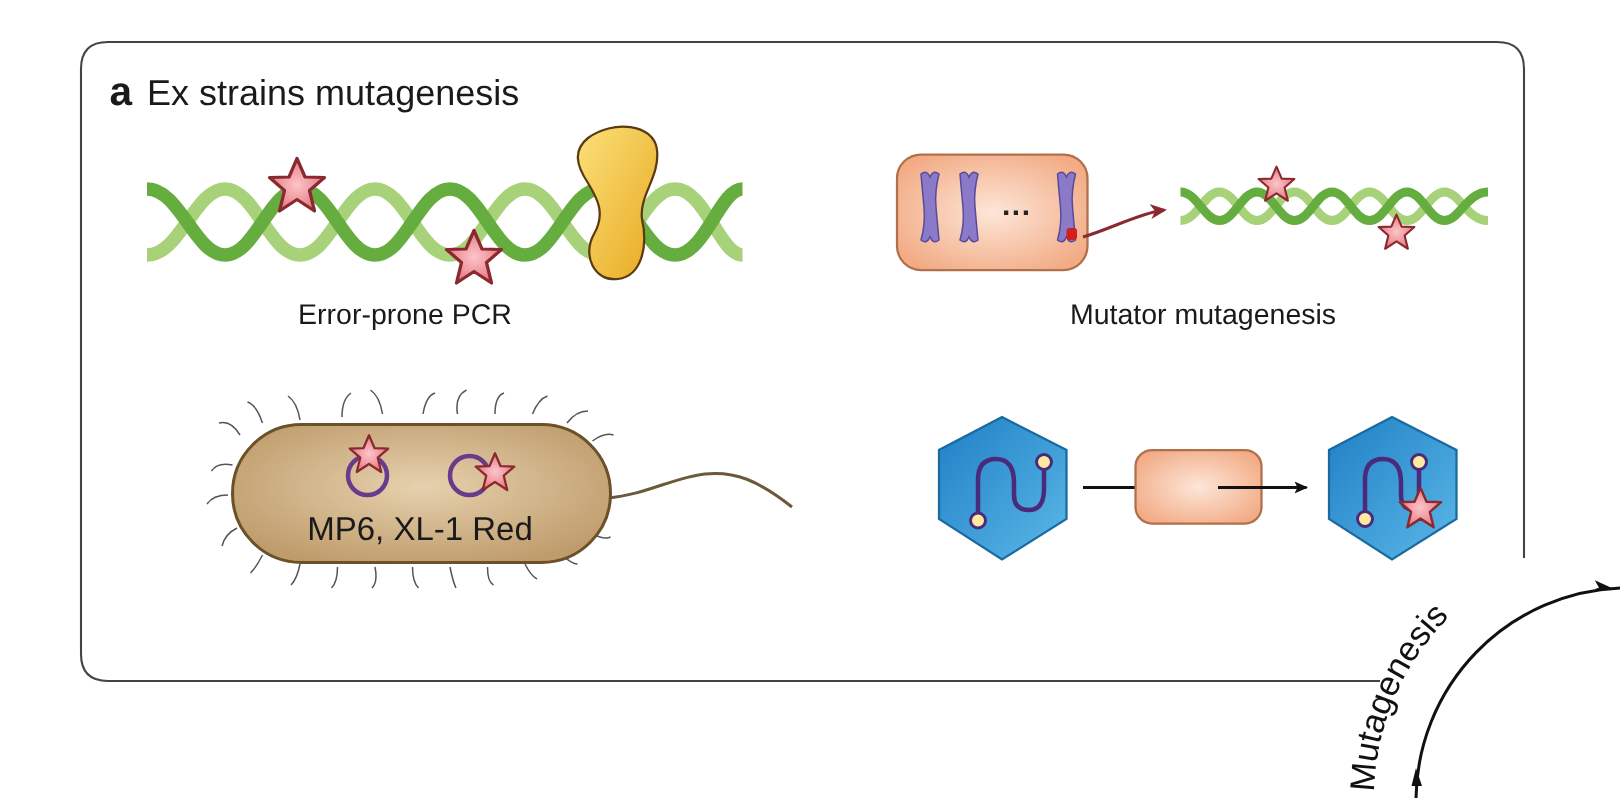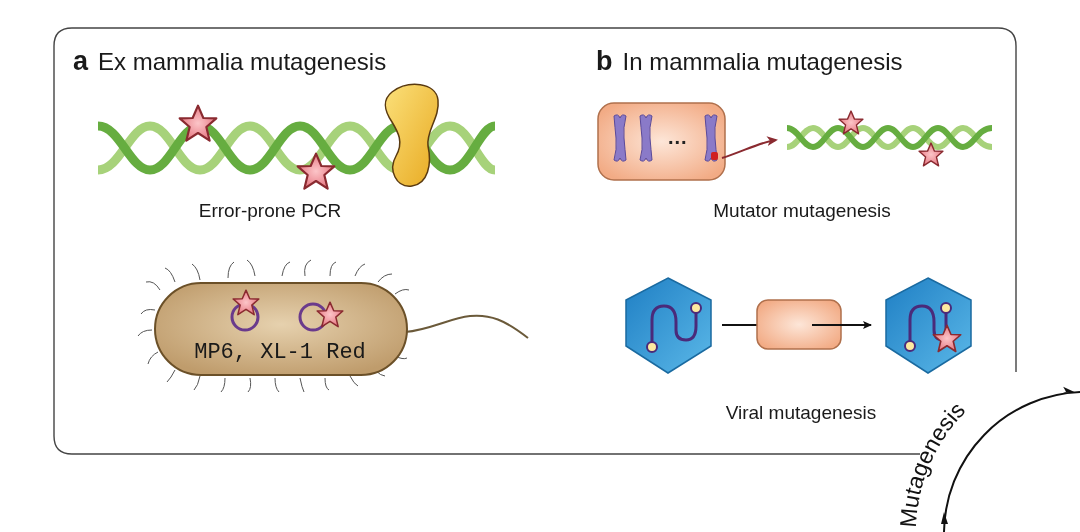--- a/index.html
+++ b/index.html
@@ -1,21 +1,21 @@
 <!DOCTYPE html>
 <html><head>
 <meta charset="utf-8">
 <style>
   html,body{margin:0;padding:0;background:#fff;}
   body{width:1080px;height:532px;position:relative;overflow:hidden;font-family:"Liberation Sans",sans-serif;color:#1a1a1a;}
   #stage{position:absolute;left:0;top:0;width:1080px;height:532px;}
   .lbl{position:absolute;font-size:24px;white-space:nowrap;}
   .panel-letter{font-weight:bold;font-size:27px;margin-right:10px;}
   .cap{position:absolute;font-size:19px;white-space:nowrap;transform:translateX(-50%);}
-  .inner-text{font-size:22px;font-family:Liberation Mono, monospace;}
+  .inner-text{font-size:22px;}
 </style>
 </head>
 <body>
 
 <div id="stage">
   <svg width="1080" height="532" viewBox="0 0 1080 532" style="position:absolute;left:0;top:0">
     <defs>
       <linearGradient id="polyG" x1="0" x2="1" y1="0" y2="1">
         <stop offset="0" stop-color="#fbe07a"></stop>
           <stop offset="1" stop-color="#e8a920"></stop>
@@ -104,25 +104,21 @@
     <path d="M944,512 L941,524 L948,524 Z" fill="#111"></path>
     <defs>
         <path id="cyclePath" d="M916,532 A170,170 0 0 1 1086,362"></path>
       </defs>
     <text font-family="Liberation Sans, sans-serif" font-size="23" fill="#111">
       <textPath href="#cyclePath" startOffset="4" id="cycleText">Mutagenesis</textPath>
     </text>
   </svg>
 
   <div class="lbl" style="left:73px;top:46px">
-    <span class="panel-letter">a</span><span>Ex mammalia mutagenesis</span>
-  </div>
-  <div class="lbl" style="left:596px;top:46px">
-    <span class="panel-letter">b</span><span>In mammalia mutagenesis</span>
+    <span class="panel-letter">a</span><span>Ex strains mutagenesis</span>
   </div>
 
   <div class="cap" style="left:270px;top:200px">Error-prone PCR</div>
   <div class="cap inner-text" style="left:280px;top:340px">MP6, XL-1 Red</div>
 
   <div style="position:absolute;left:668px;top:126px;font-size:20px;font-weight:bold;letter-spacing:1px;color:#222">...</div>
   <div class="cap" style="left:802px;top:200px">Mutator mutagenesis</div>
-  <div class="cap" style="left:801px;top:402px">Viral mutagenesis</div>
 </div>
 
 </body></html>

